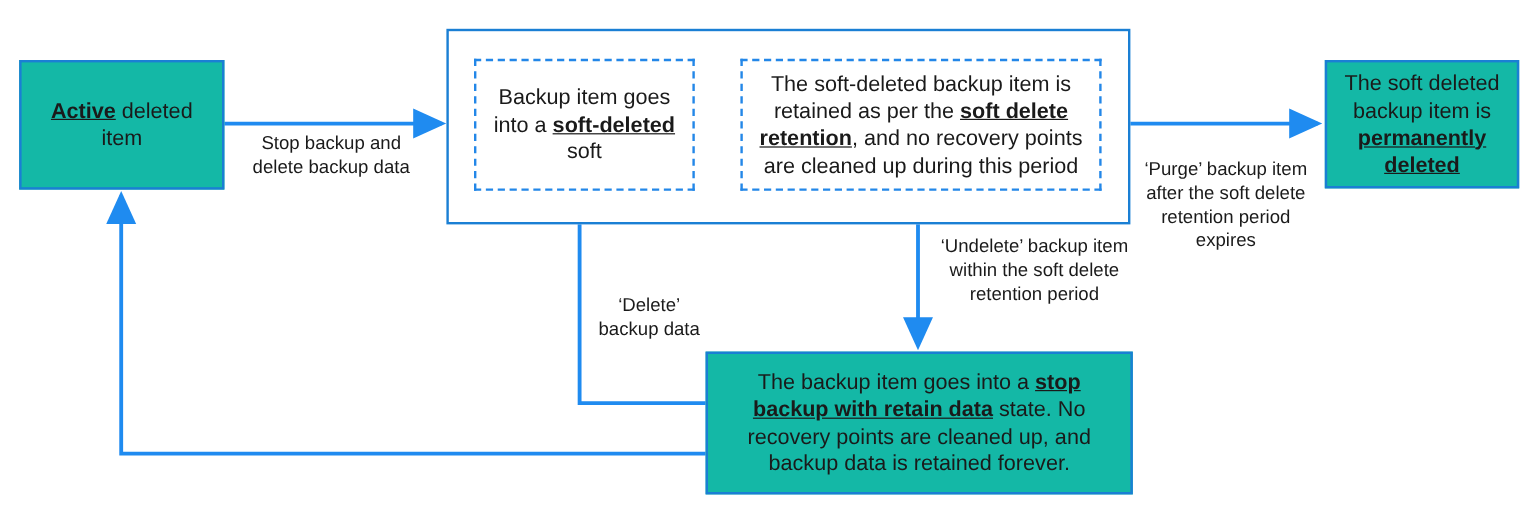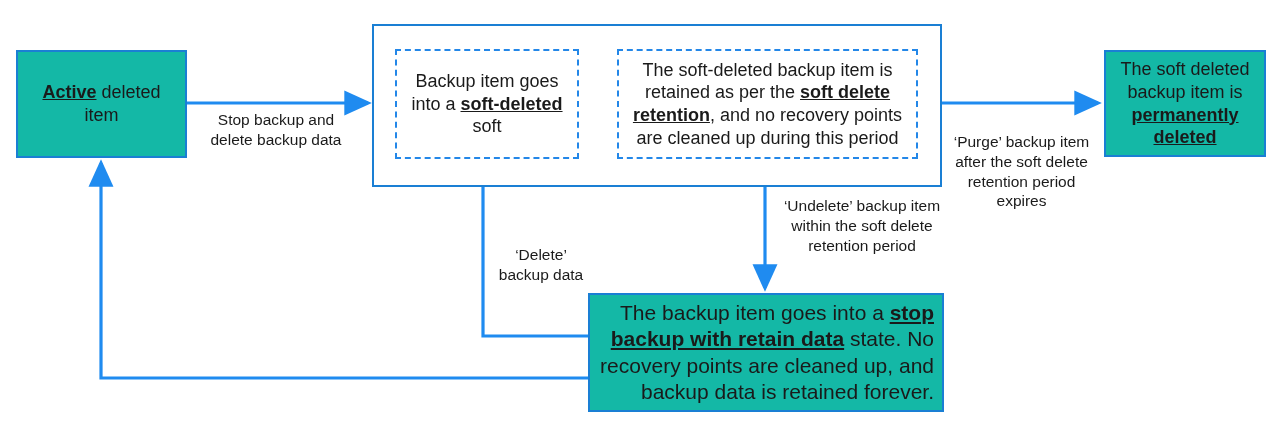--- a/index.html
+++ b/index.html
@@ -62,21 +62,21 @@
     </div>
   </div>
 
   <div class="node solid" style="left:1104px;top:50px;width:162px;height:107px;">
     <div class="txt">
       <span>The soft deleted backup item is </span><b>permanently deleted</b>
     </div>
   </div>
 
   <div class="node solid" style="left:588px;top:293px;width:356px;height:119px;">
-    <div class="txt" style="font-size:21px;text-align:right;">
+    <div class="txt" style="font-size:18px;">
       <span>The backup item goes into a </span><b>stop backup with retain data</b><span> state. No recovery points are cleaned up, and backup data is retained forever.</span>
     </div>
   </div>
 
   <div class="lbl" style="left:196px;top:110px;width:160px;">Stop backup and delete  backup data</div>
 
   <div class="lbl" style="left:950px;top:108px;width:143px;margin-top:24px;">‘Purge’ backup item after the soft delete retention period expires</div>
 
   <div class="lbl" style="left:779px;top:196px;width:166px;">‘Undelete’ backup item within the soft delete retention period</div>
 

